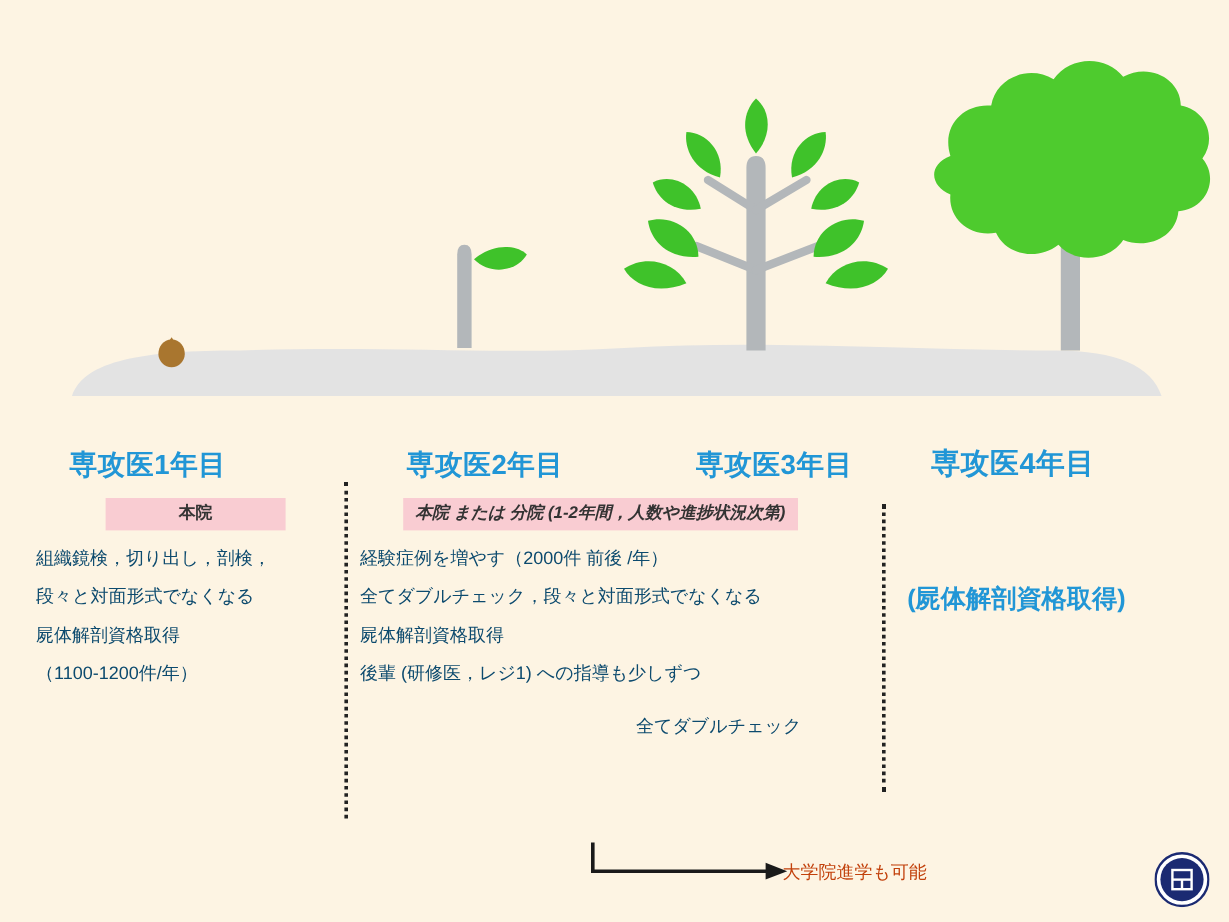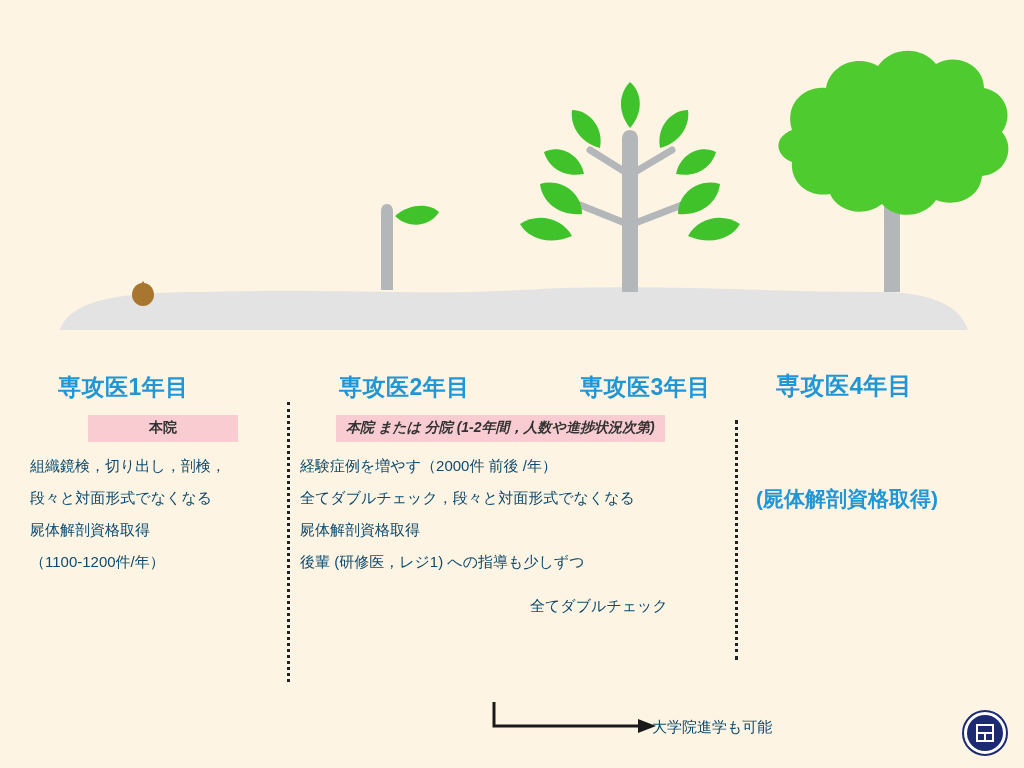--- a/index.html
+++ b/index.html
@@ -97,21 +97,21 @@
     left: 490px;
     top: 700px;
     width: 180px;
     height: 40px;
   }
   .arrow-note {
     position: absolute;
     left: 652px;
     top: 718px;
     font-size: 15px;
-    color: #0c4a6e;
+    color: #c2410c;
     white-space: nowrap;
   }
 
   
   .logo {
     position: absolute;
     right: 16px;
     bottom: 12px;
     width: 46px;
     height: 46px;

